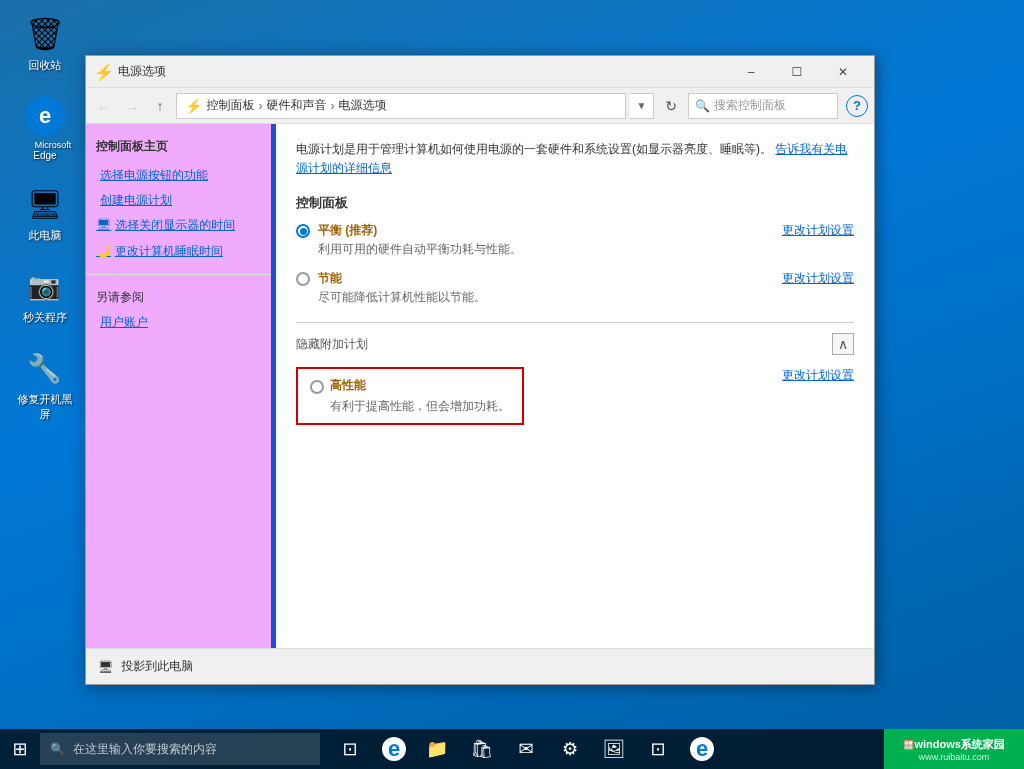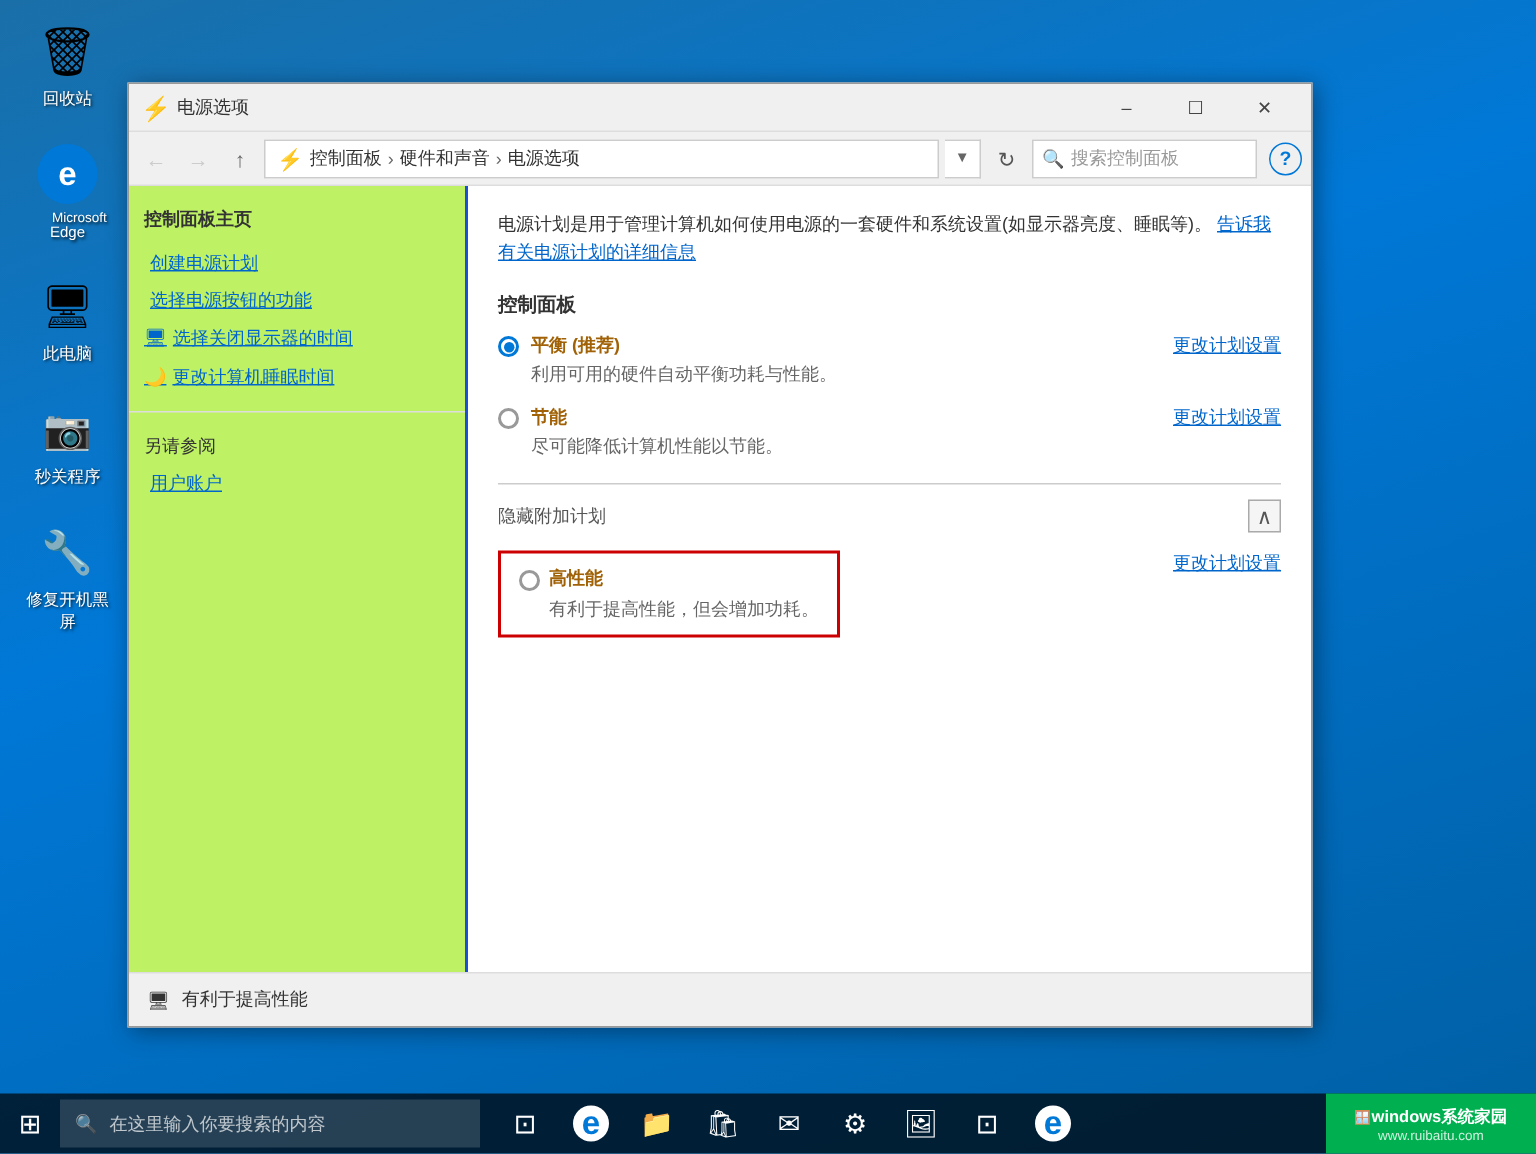--- a/index.html
+++ b/index.html
@@ -197,23 +197,23 @@
 
     
     .main-content {
       display: flex;
       flex: 1;
       overflow: hidden;
     }
 
     
     .sidebar {
-      width: 226px;
-      background: #bef264;
-      border-right: 2px solid #1d4ed8;
+      width: 190px;
+      background: #f0abfc;
+      border-right: 5px solid #1d4ed8;
       padding: 10px 0;
       flex-shrink: 0;
       overflow-y: auto;
     }
     .sidebar-section-title {
       padding: 4px 10px 8px 10px;
       font-size: 12px;
       color: #333;
       font-weight: bold;
     }
@@ -534,22 +534,22 @@
         <span>🔍</span>
         <span>搜索控制面板</span>
       </div>
       <div class="help-btn">?</div>
     </div>
 
     <div class="main-content">
 
       <div class="sidebar">
         <div class="sidebar-section-title">控制面板主页</div>
+        <a class="sidebar-link">选择电源按钮的功能</a>
         <a class="sidebar-link">创建电源计划</a>
-        <a class="sidebar-link">选择电源按钮的功能</a>
         <div class="sidebar-link-icon">
           <span>🖥</span>
           <span>选择关闭显示器的时间</span>
         </div>
         <div class="sidebar-link-icon">
           <span>🌙</span>
           <span>更改计算机睡眠时间</span>
         </div>
         <div class="sidebar-divider"></div>
         <div class="sidebar-section">
@@ -607,21 +607,21 @@
               </div>
             </div>
             <a class="plan-link">更改计划设置</a>
           </div>
         </div>
       </div>
     </div>
 
     <div class="bottom-bar">
       <span>🖥</span>
-      <span>有利于提高性能</span>
+      <span>投影到此电脑</span>
     </div>
   </div>
 
   <div class="taskbar">
     <div class="start-btn">
       <span>⊞</span>
     </div>
     <div class="search-taskbar">
       <span>🔍</span>
       <span>在这里输入你要搜索的内容</span>

